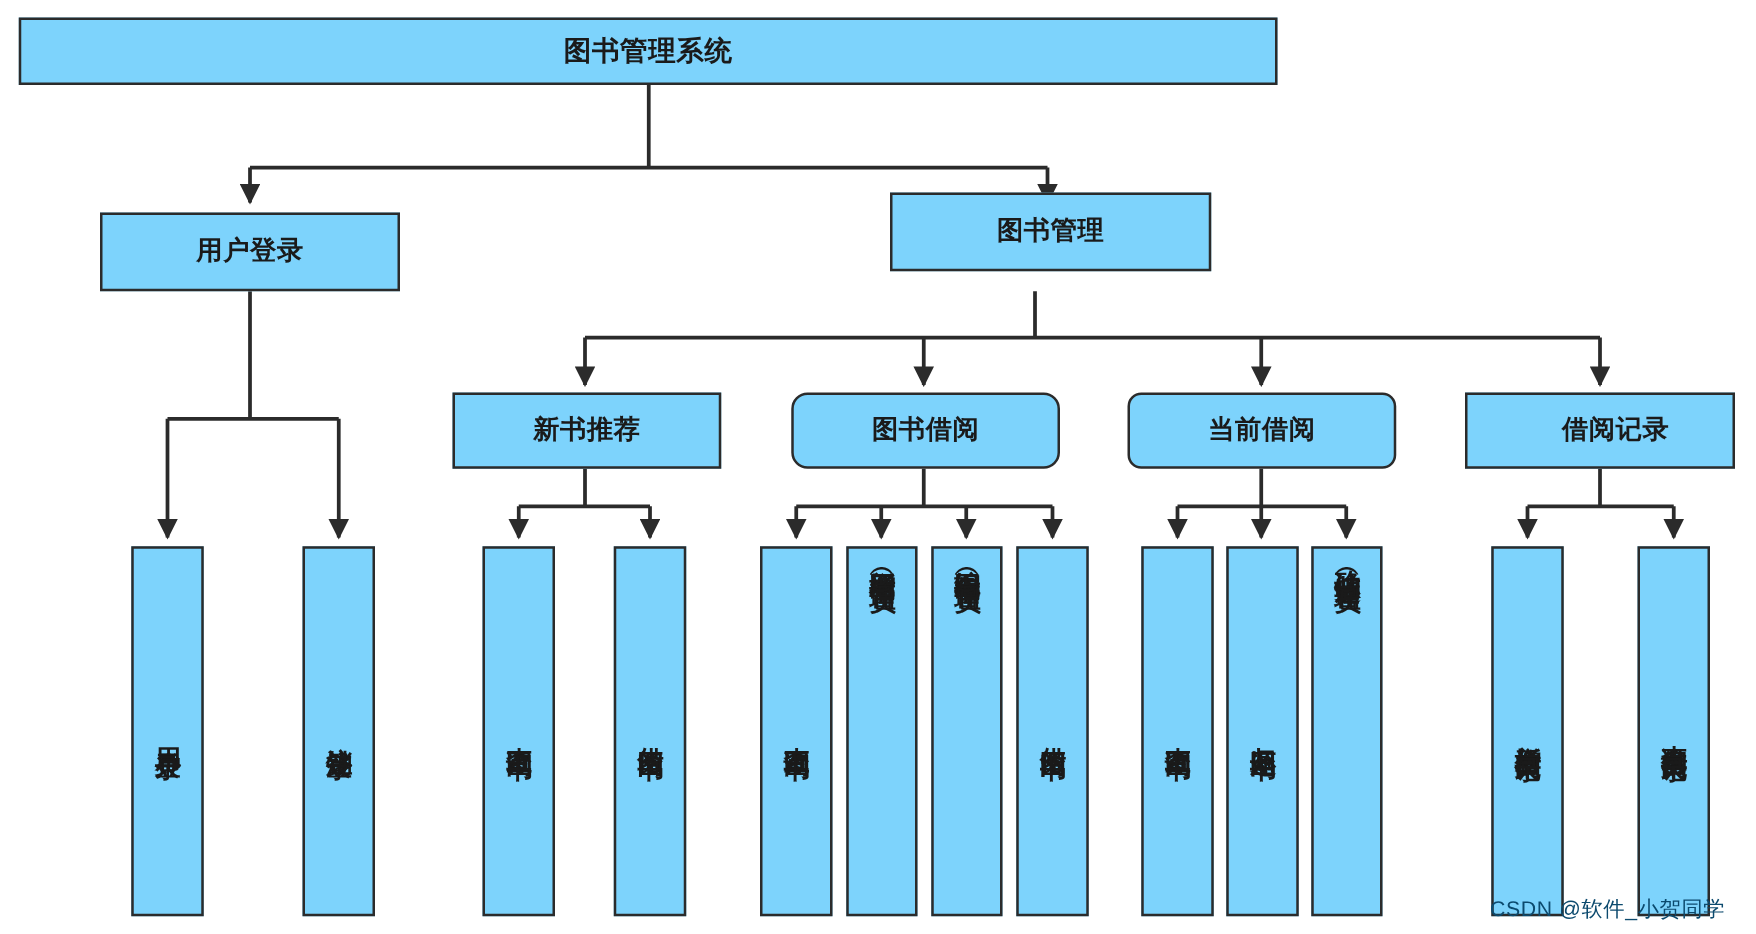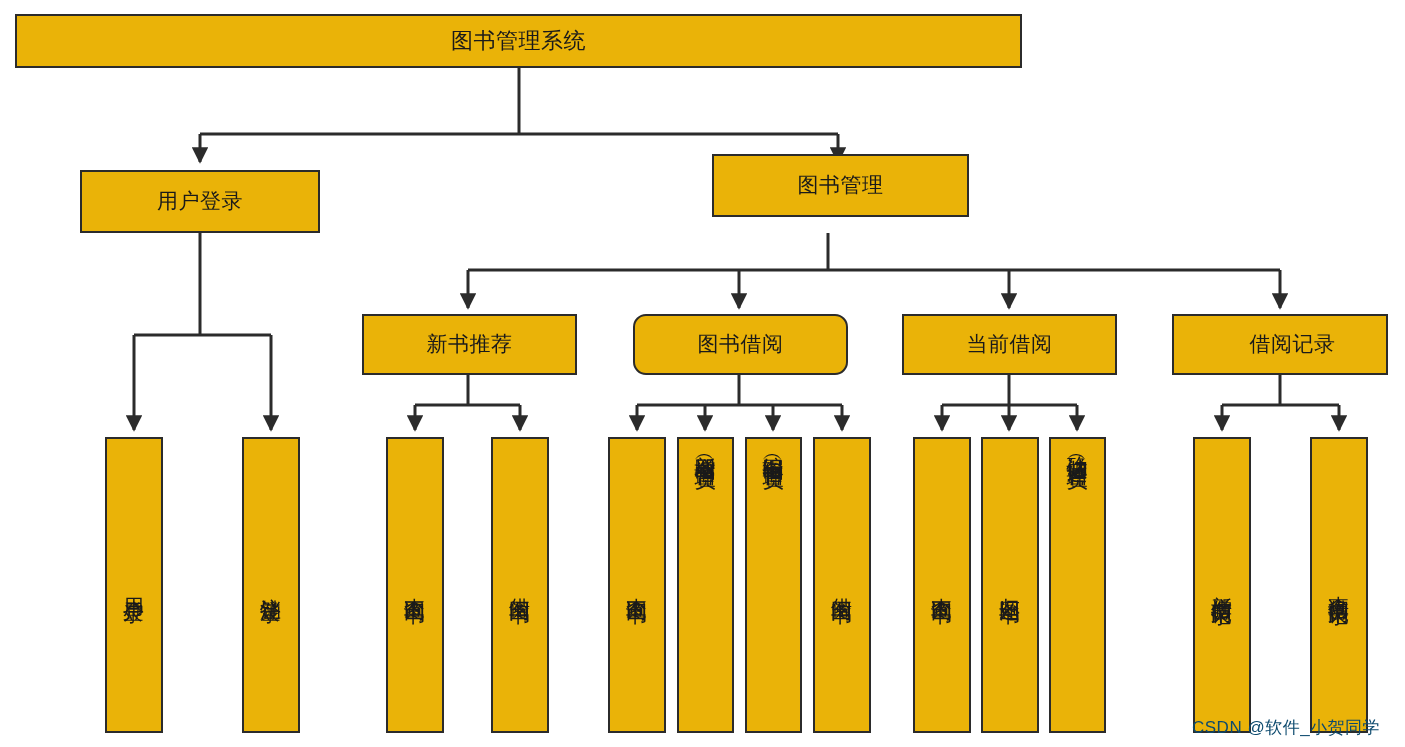--- a/index.html
+++ b/index.html
@@ -22,27 +22,28 @@
     position: absolute;
     left: 0;
     top: 0;
     width: 1405px;
     height: 747px;
     pointer-events: none;
   }
   .node {
     position: absolute;
     box-sizing: border-box;
-    background: #eab308;
+    background: #7dd3fc;
     border: 2px solid #2b2b2b;
     display: flex;
     align-items: center;
     justify-content: center;
     color: #1a1a1a;
     z-index: 2;
+    font-weight: bold;
   }
   .node .label {
     display: block;
     text-align: center;
     line-height: 1.18;
     letter-spacing: 0.5px;
   }
   
   .node.horiz .label {
     font-size: 21px;
@@ -143,21 +144,21 @@
   <div class="node horiz" style="left:712px; top:154px; width:257px; height:63px;">
     <span class="label">图书管理</span>
   </div>
 
   <div class="node horiz" style="left:362px; top:314px; width:215px; height:61px;justify-content:center;">
     <span class="label">新书推荐</span>
   </div>
   <div class="node horiz" style="left:633px; top:314px; width:215px; height:61px;border-radius:13px;">
     <span class="label">图书借阅</span>
   </div>
-  <div class="node horiz" style="left:902px; top:314px; width:215px; height:61px;">
+  <div class="node horiz" style="left:902px; top:314px; width:215px; height:61px;border-radius:11px;">
     <span class="label">当前借阅</span>
   </div>
   <div class="node horiz" style="left:1172px; top:314px; width:216px; height:61px;padding-left:25px;">
     <span class="label">借阅记录</span>
   </div>
 
   <div class="node vert center" style="left:105px; top:437px; width:58px; height:296px;">
     <span class="label">用户登录</span>
   </div>
   <div class="node vert center" style="left:242px; top:437px; width:58px; height:296px;">

